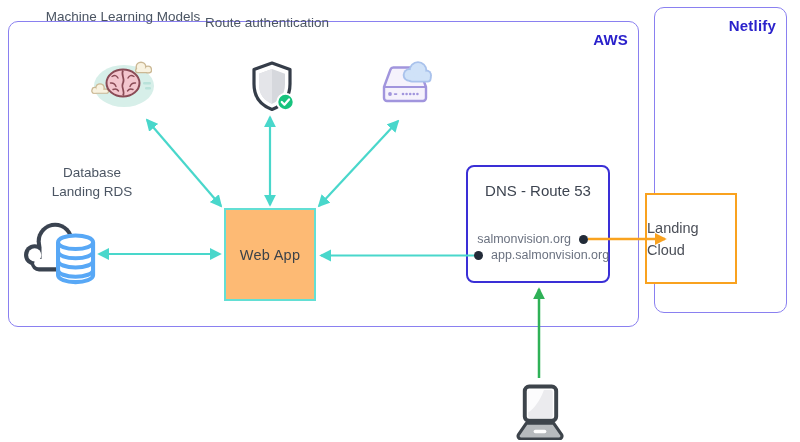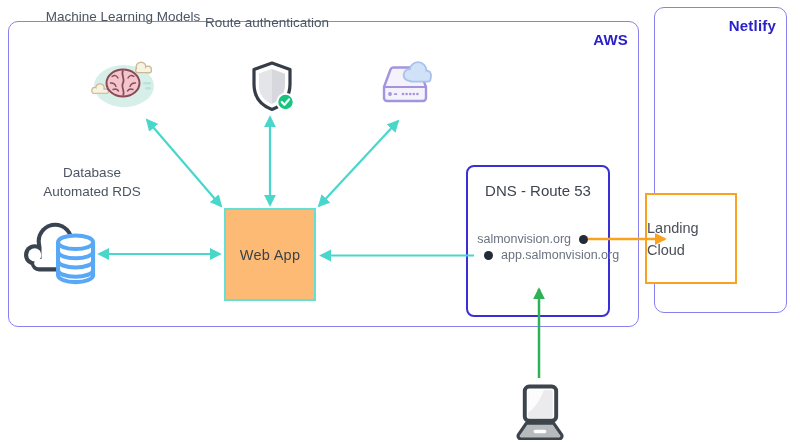--- a/index.html
+++ b/index.html
@@ -26,27 +26,27 @@
   #auth-icon{left:249px;top:61px;}
   #storage-icon{left:378px;top:57px;}
   #db-icon{left:22px;top:215px;}
   #laptop-icon{left:513px;top:383px;}
 
   #webapp-box{position:absolute;left:224px;top:208px;width:92px;height:93px;
               box-sizing:border-box;border:2px solid #63dfd4;background:#fdba74;
               display:flex;align-items:center;justify-content:center;
               font-size:14.5px;color:#3b4249;letter-spacing:.3px;}
 
-  #dns-box{position:absolute;left:466px;top:165px;width:144px;height:152px;
+  #dns-box{position:absolute;left:466px;top:165px;width:144px;height:118px;
            box-sizing:border-box;border:2px solid #3a2fd6;border-radius:8px;background:#fff;}
   #dns-title{margin-top:15px;text-align:center;font-size:15px;color:#3d4450;}
   .dns-row{position:absolute;left:0;width:100%;box-sizing:border-box;display:flex;
            align-items:center;gap:8px;font-size:12.5px;color:#6b7280;height:14px;padding-left:44px;}
   #dns-row-root{top:65px;justify-content:flex-end;padding-right:20px;}
-  #dns-row-app{top:81px;justify-content:flex-start;padding-left:16px;}
+  #dns-row-app{top:81px;justify-content:flex-start;padding-left:6px;}
   .dot{width:9px;height:9px;border-radius:50%;background:#222b38;flex:0 0 auto;}
 
   #landing-box{position:absolute;left:645px;top:193px;width:92px;height:91px;
                box-sizing:border-box;border:2.5px solid #f9a21f;background:#fff;
                display:flex;flex-direction:column;align-items:flex-start;justify-content:center;
                font-size:14.5px;line-height:22px;color:#4b4f58;}
 
   #arrows{position:absolute;left:0;top:0;pointer-events:none;}
 </style>
 </head>
@@ -62,21 +62,21 @@
   </div>
 
   <div class="node-label" id="ml-label">
     <div>Machine Learning Models</div>
   </div>
   <div class="node-label" id="auth-label">
     <div>Route authentication</div>
   </div>
   <div class="node-label" id="db-label">
     <div>Database</div>
-    <div>Automated RDS</div>
+    <div>Landing RDS</div>
   </div>
 
   <div class="icon" id="ml-icon">
     <svg width="64" height="53" viewBox="0 0 64 53">
       <ellipse cx="33" cy="29" rx="30" ry="21" fill="#d7efe9"></ellipse>
       <rect x="52" y="25" width="8" height="2.4" rx="1.2" fill="#b9e2da"></rect>
       <rect x="54" y="30" width="6" height="2.4" rx="1.2" fill="#b9e2da"></rect>
 
       <g fill="#cbb894">
         <circle cx="50" cy="10" r="5.5"></circle>

